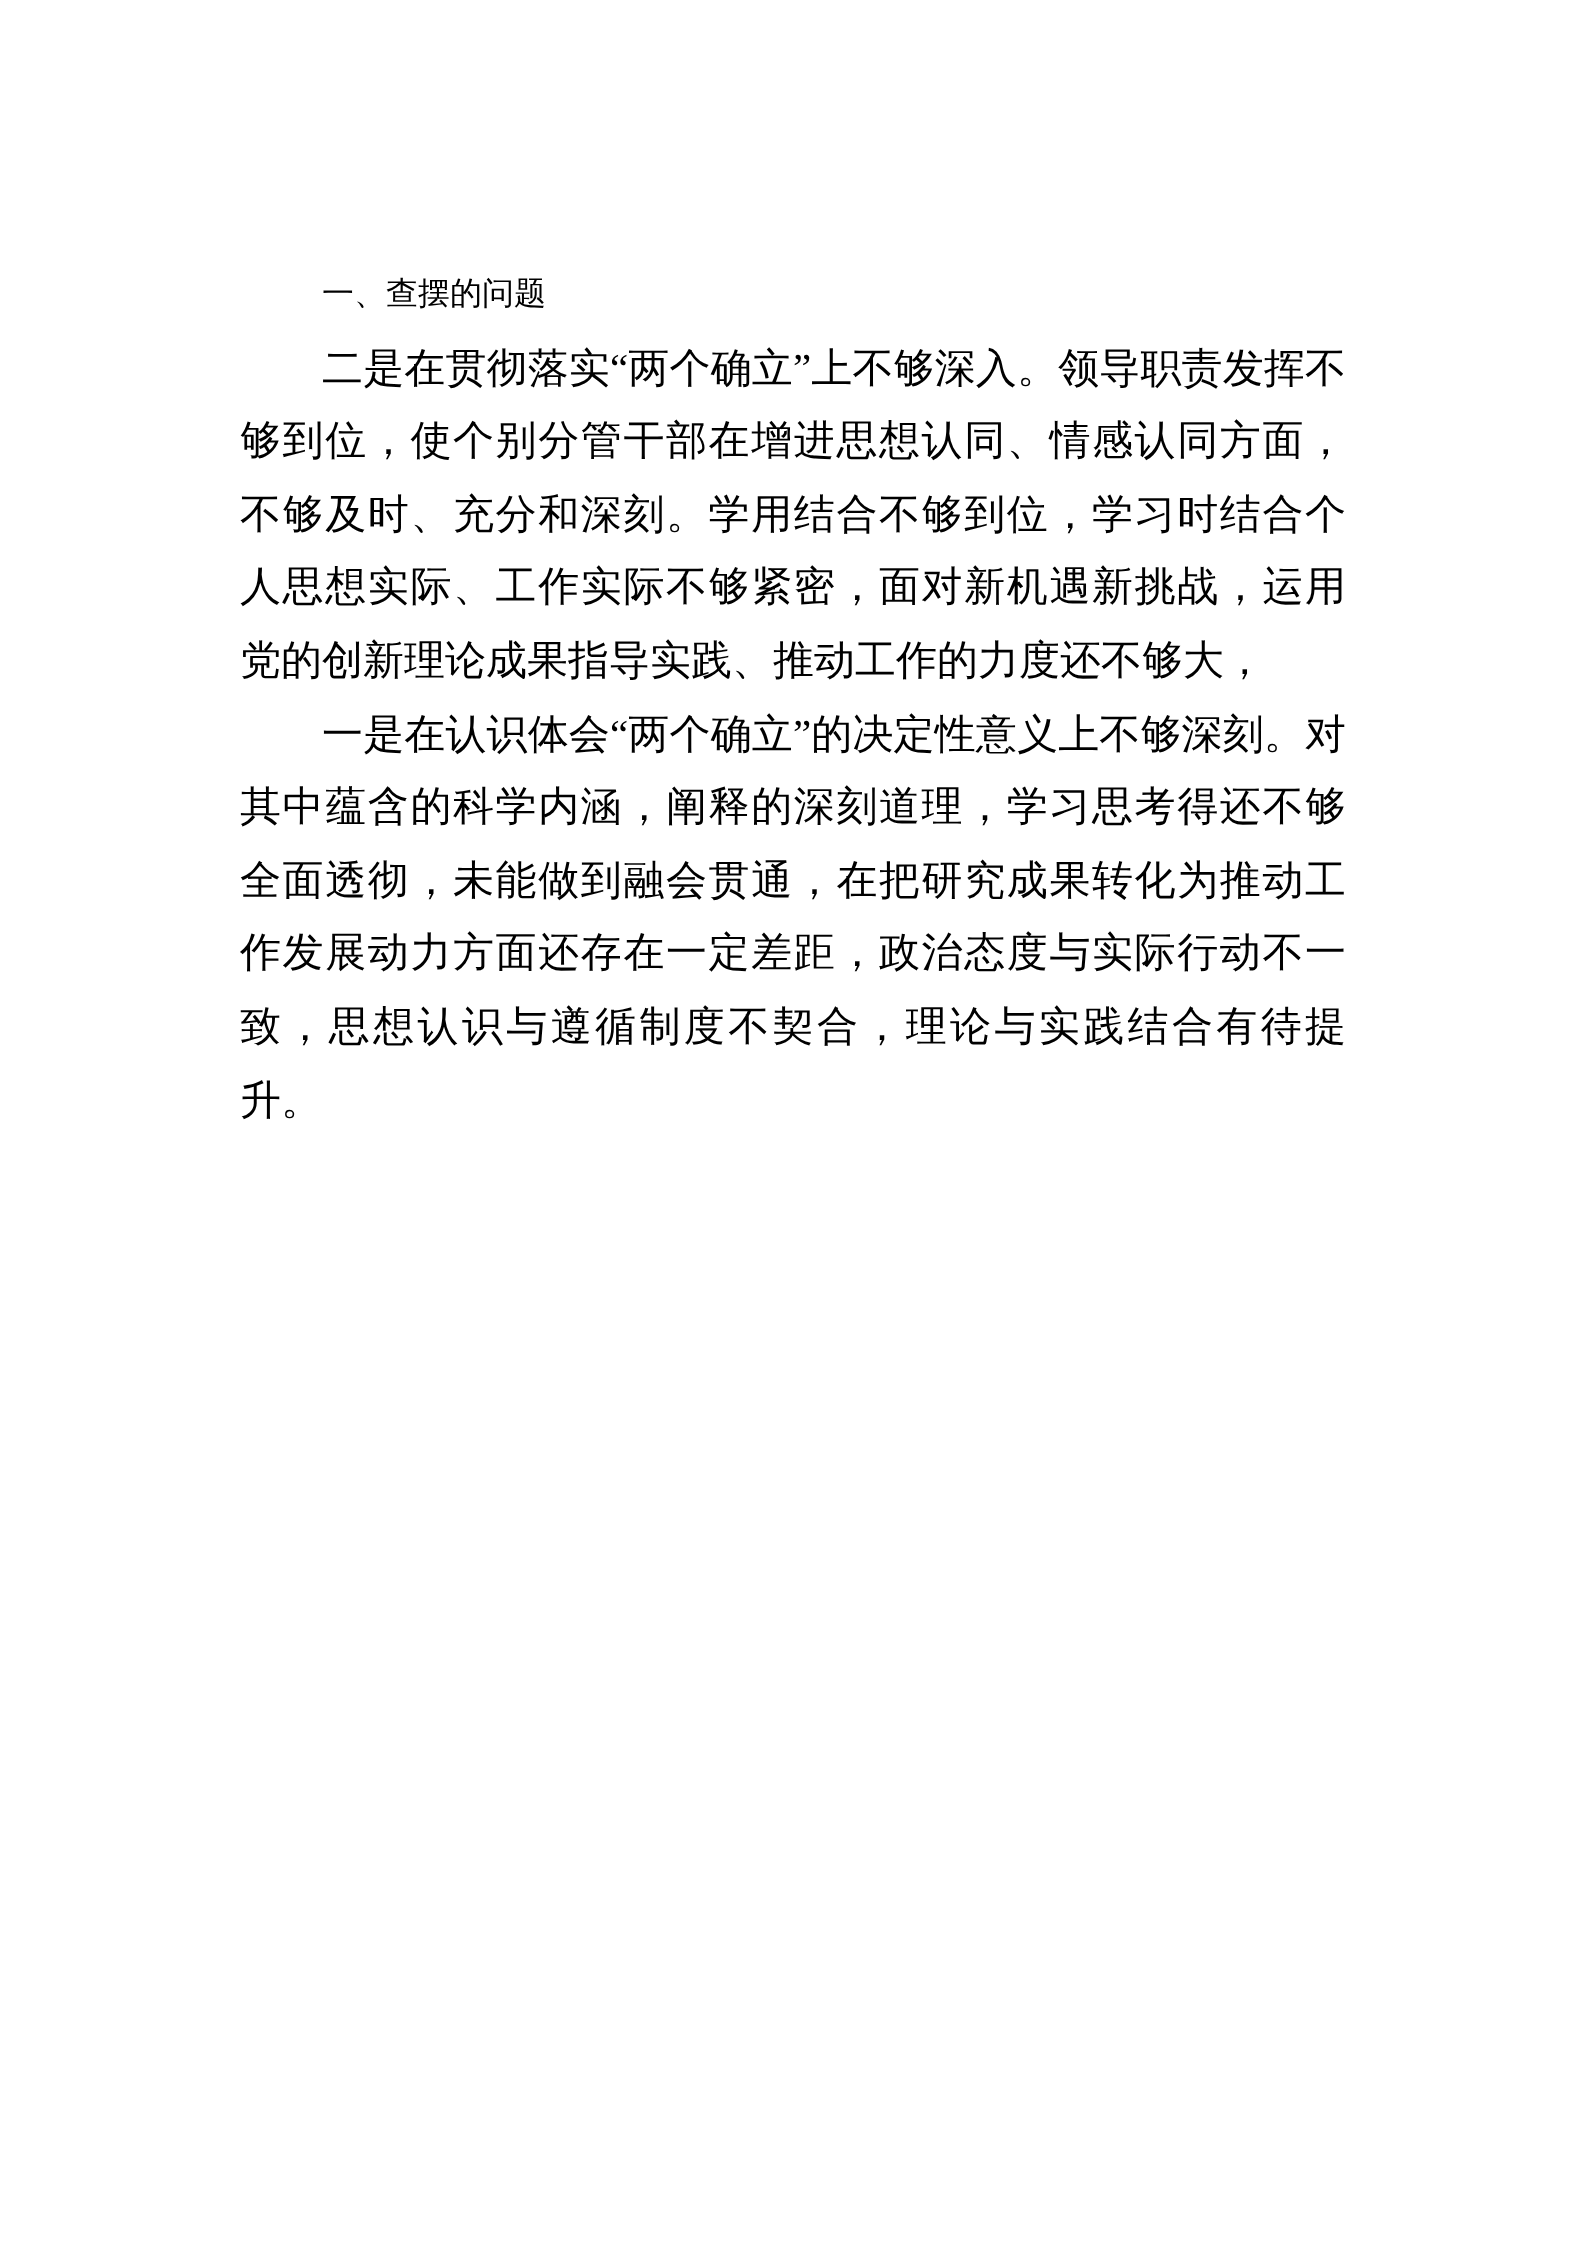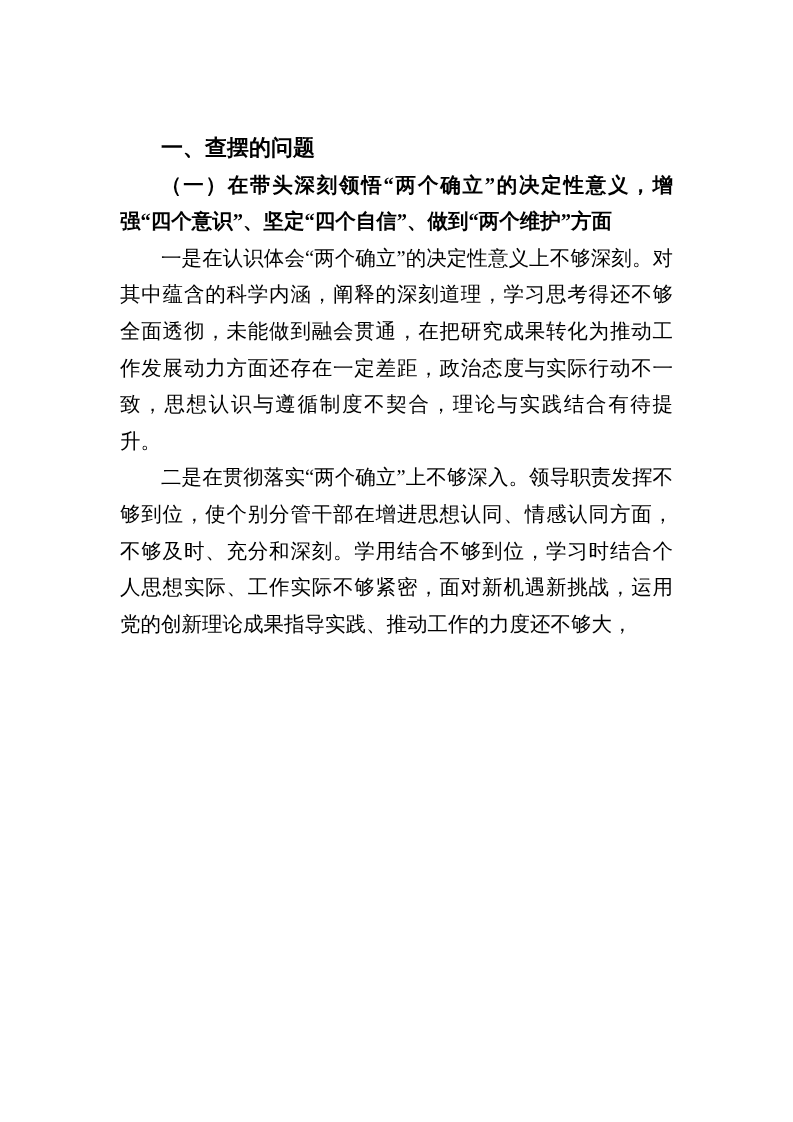--- a/index.html
+++ b/index.html
@@ -34,37 +34,36 @@
     word-break: break-all;
   }
   .para-body {
     font-family: "Liberation Serif", "DejaVu Serif", serif;
     font-size: 20.5px;
     font-weight: normal;
     text-indent: 41px;
   }
   .para-heading1 {
     font-family: "Liberation Sans", "DejaVu Sans", sans-serif;
-    font-size: 22px;
-    font-weight: bold;
+    font-size: 16px;
+    font-weight: normal;
     text-indent: 41px;
   }
   .para-heading2 {
     font-family: "Liberation Serif", "DejaVu Serif", serif;
     font-size: 20.5px;
     font-weight: bold;
     text-indent: 41px;
   }
 </style>
 </head>
 <body>
 
 <div class="doc-page">
 
 
   <h2 class="para para-heading1">一、查摆的问题</h2>
 
-  <h3 class="para para-heading2">（一）在带头深刻领悟“两个确立”的决定性意义，增强“四个意识”、坚定“四个自信”、做到“两个维护”方面</h3>
+
+  <p class="para para-body">二是在贯彻落实“两个确立”上不够深入。领导职责发挥不够到位，使个别分管干部在增进思想认同、情感认同方面，不够及时、充分和深刻。学用结合不够到位，学习时结合个人思想实际、工作实际不够紧密，面对新机遇新挑战，运用党的创新理论成果指导实践、推动工作的力度还不够大，</p>
 
   <p class="para para-body">一是在认识体会“两个确立”的决定性意义上不够深刻。对其中蕴含的科学内涵，阐释的深刻道理，学习思考得还不够全面透彻，未能做到融会贯通，在把研究成果转化为推动工作发展动力方面还存在一定差距，政治态度与实际行动不一致，思想认识与遵循制度不契合，理论与实践结合有待提升。</p>
-
-  <p class="para para-body">二是在贯彻落实“两个确立”上不够深入。领导职责发挥不够到位，使个别分管干部在增进思想认同、情感认同方面，不够及时、充分和深刻。学用结合不够到位，学习时结合个人思想实际、工作实际不够紧密，面对新机遇新挑战，运用党的创新理论成果指导实践、推动工作的力度还不够大，</p>
 </div>
 
 </body></html>

